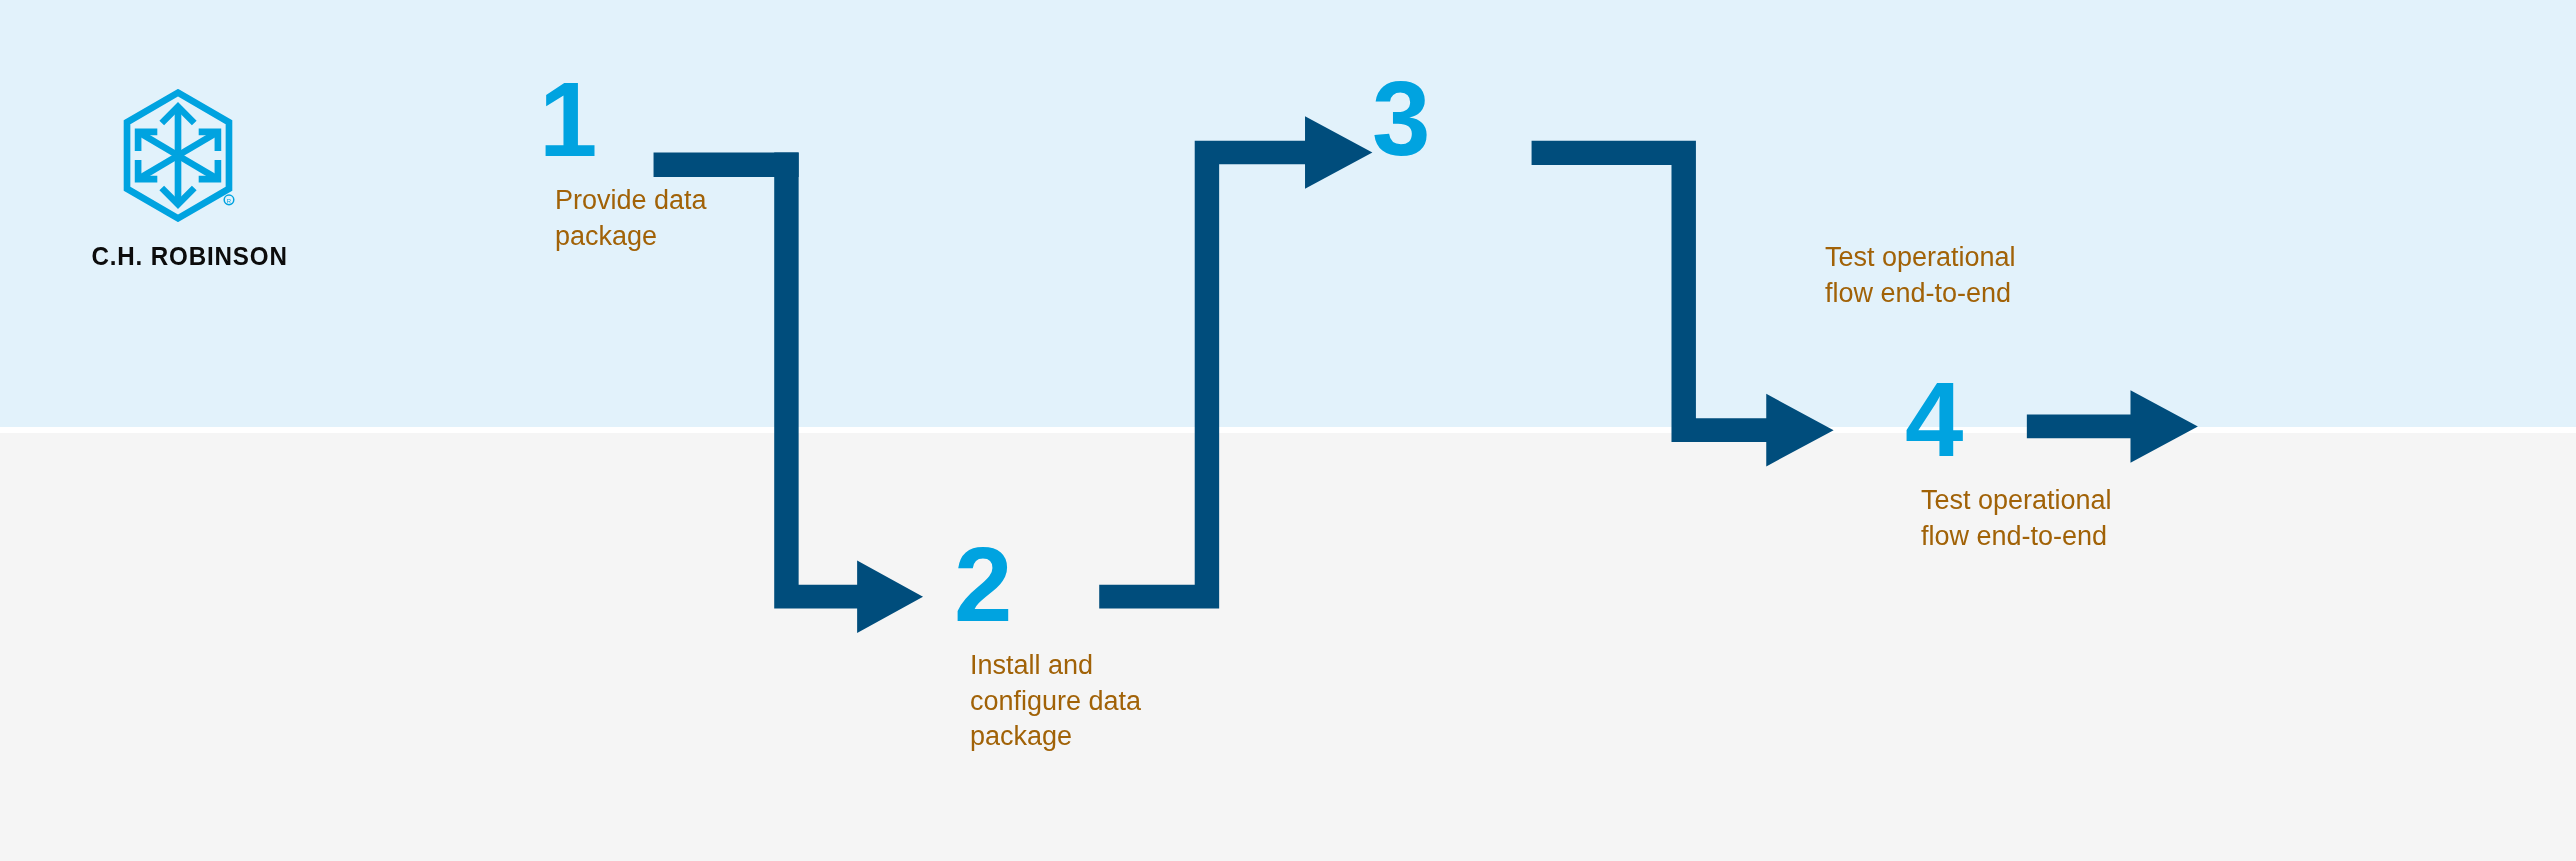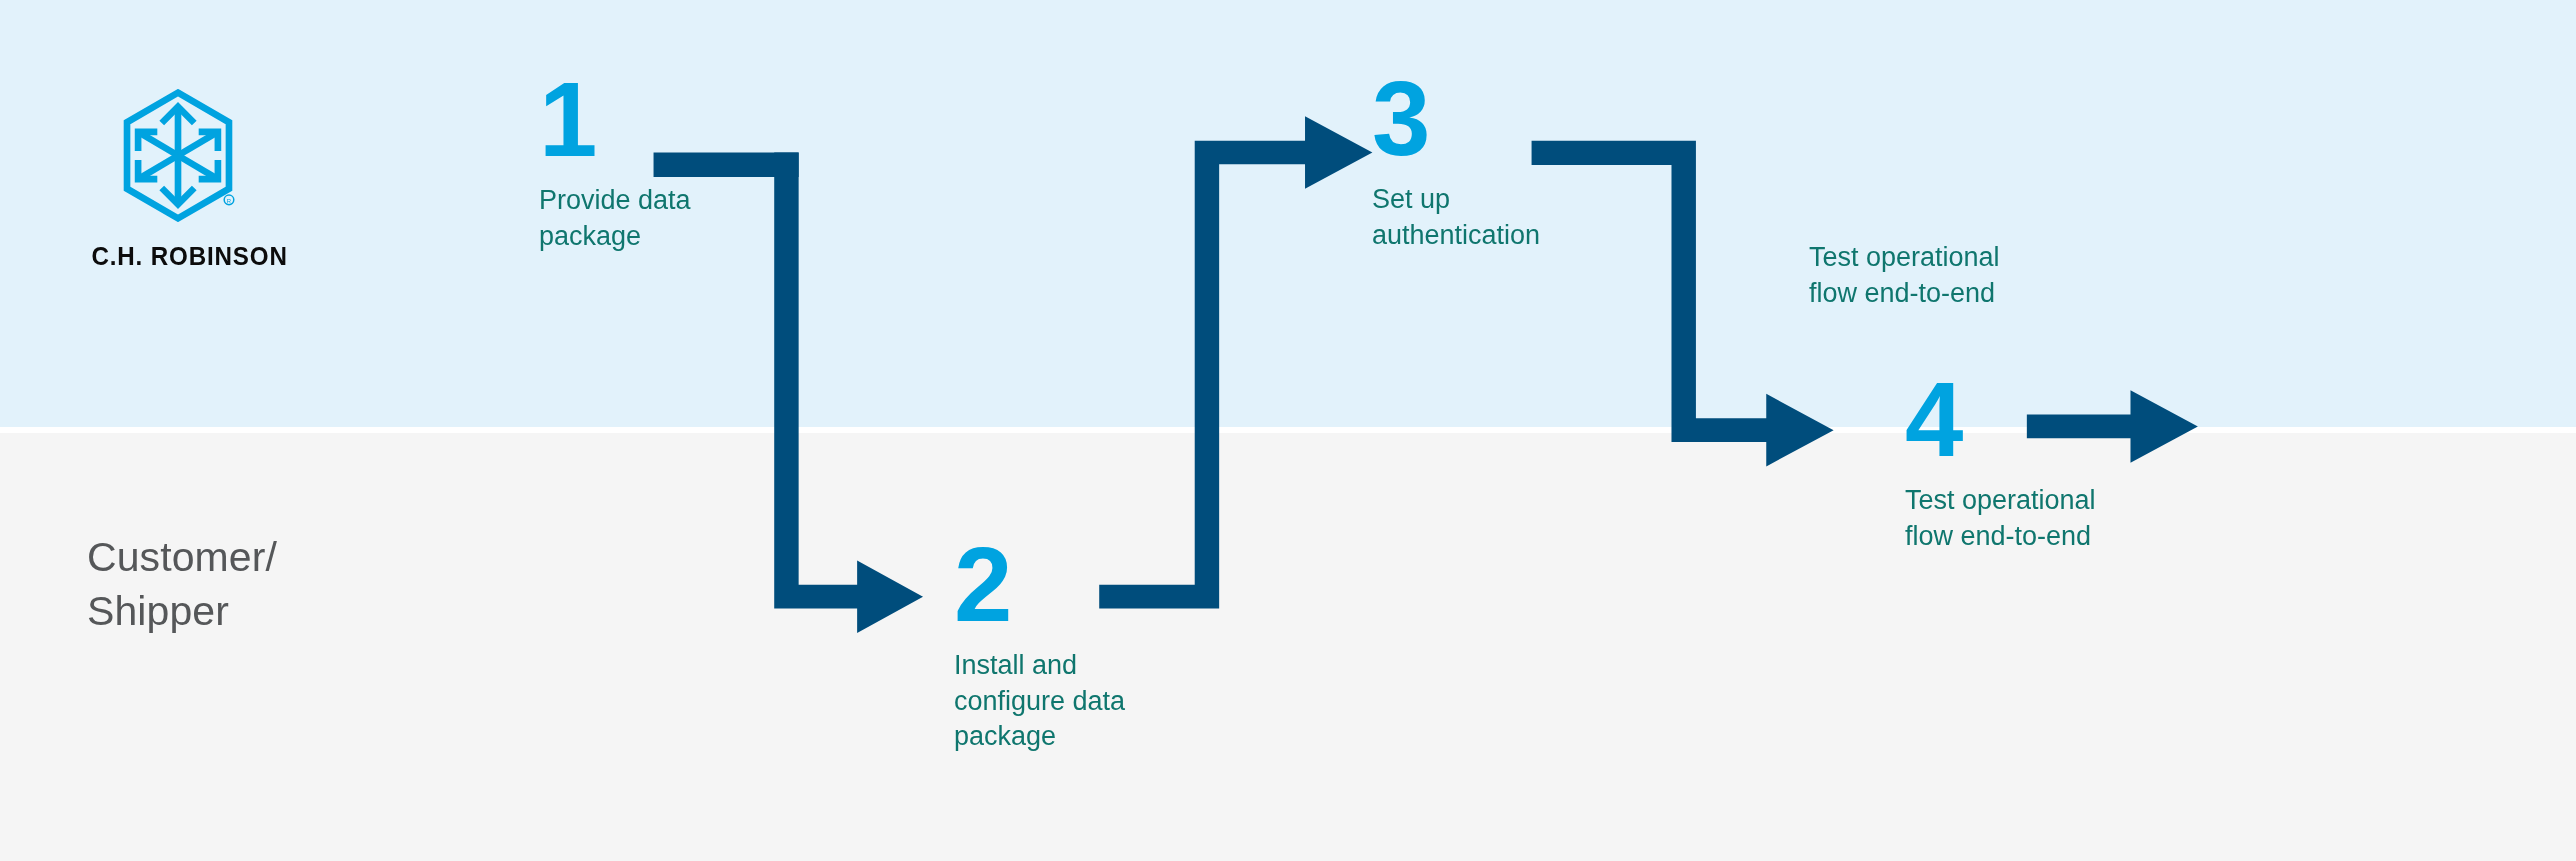--- a/index.html
+++ b/index.html
@@ -81,22 +81,23 @@
     font-size: 105px;
     line-height: 0.78;
     font-weight: bold;
     color: #00a3e0;
     letter-spacing: -1.5px;
   }
   .step-label {
     margin-top: 22px;
     font-size: 27px;
     line-height: 1.32;
-    color: #0f766e;
+    color: #a16207;
     white-space: pre-line;
+    margin-left: 16px;
   }
   .step-label.no-number {
     margin-top: 0;
   }
   #step-1 { left: 539px; top: 79px; }
   #step-2 { left: 954px; top: 544px; }
   #step-3 { left: 1372px; top: 78px; }
   #step-4-label { left: 1809px; top: 240px; }
   #step-4 { left: 1905px; top: 379px; }
 
@@ -167,40 +168,36 @@
       </g>
 
       <g>
         <circle cx="147" cy="150" r="6.5" fill="none" stroke="#00a3e0" stroke-width="2"></circle>
         <text x="147" y="154" font-family="'Liberation Sans', sans-serif" font-size="8" fill="#00a3e0" text-anchor="middle">R</text>
       </g>
     </svg>
     <div class="logo-wordmark">C.H. ROBINSON</div>
   </div>
 
-  <div class="lane-label">Customer/
-Shipper</div>
 
   <div class="step" id="step-1">
     <div class="step-number">1</div>
     <div class="step-label">Provide data
 package</div>
   </div>
 
   <div class="step" id="step-2">
     <div class="step-number">2</div>
     <div class="step-label">Install and
 configure data
 package</div>
   </div>
 
   <div class="step" id="step-3">
     <div class="step-number">3</div>
-    <div class="step-label">Set up
-authentication</div>
   </div>
 
   <div class="step" id="step-4-label">
     <div class="step-label no-number">Test operational
 flow end-to-end</div>
   </div>
 
   <div class="step" id="step-4">
     <div class="step-number">4</div>
     <div class="step-label">Test operational

